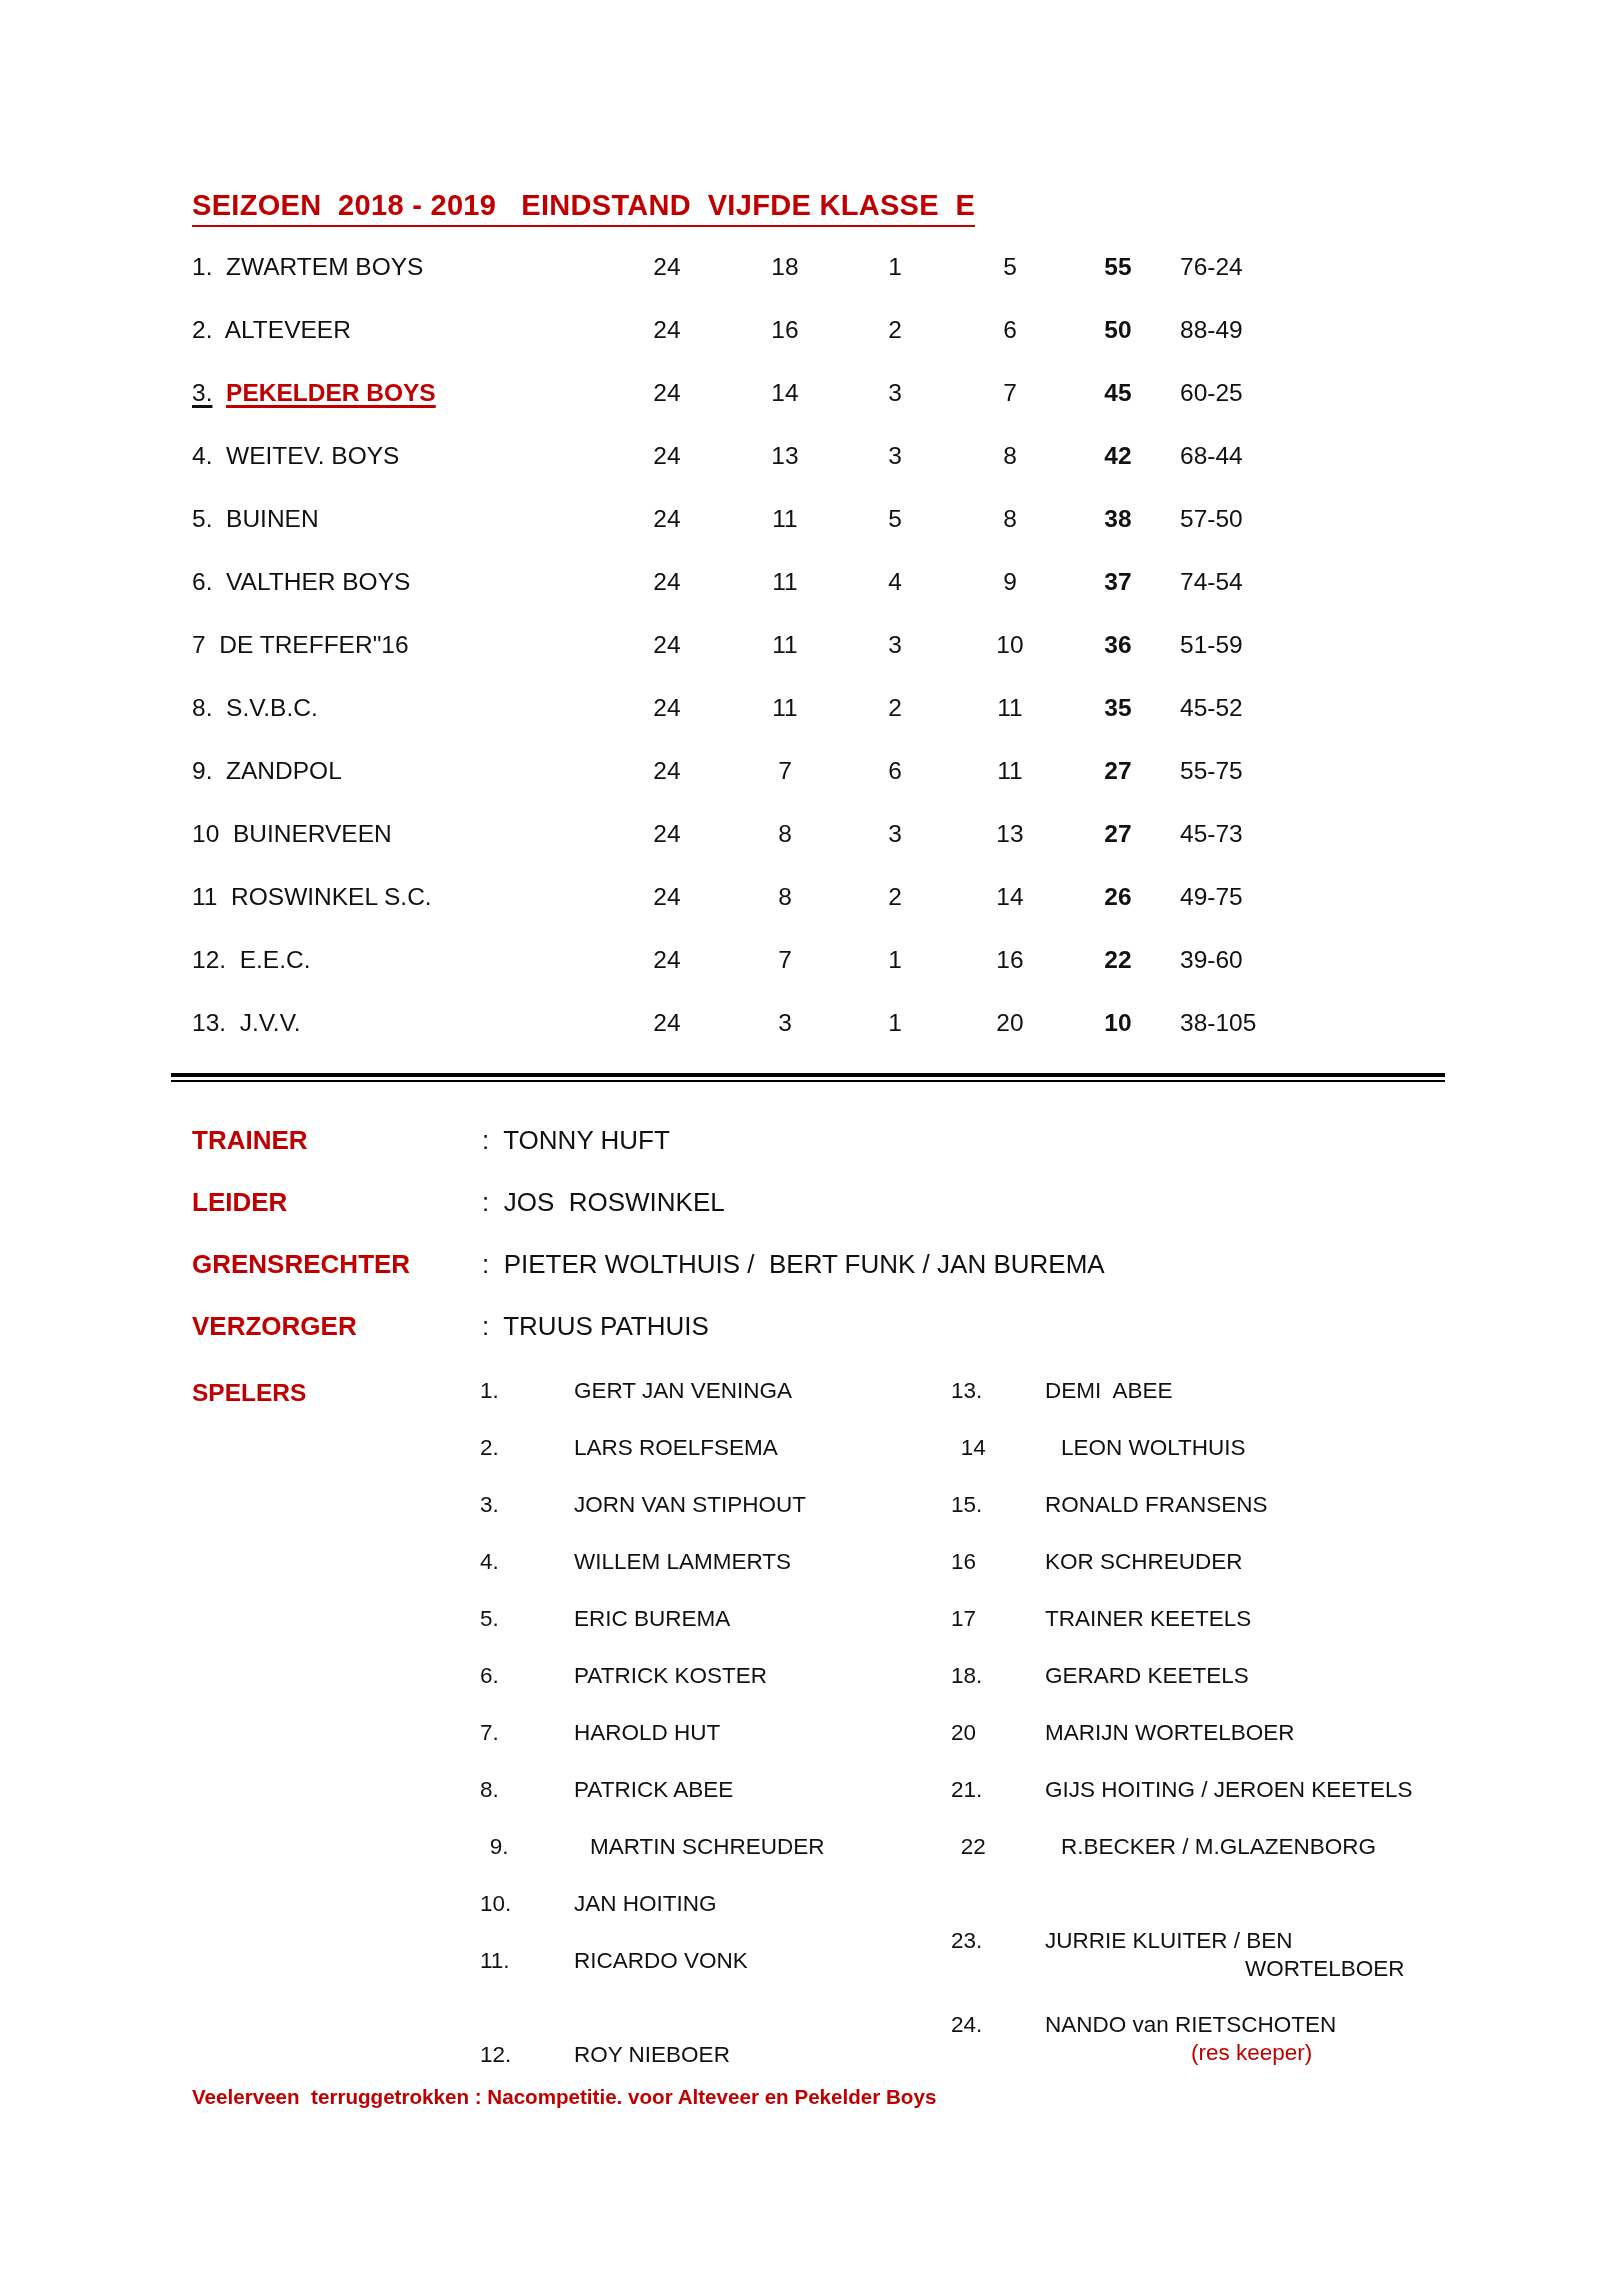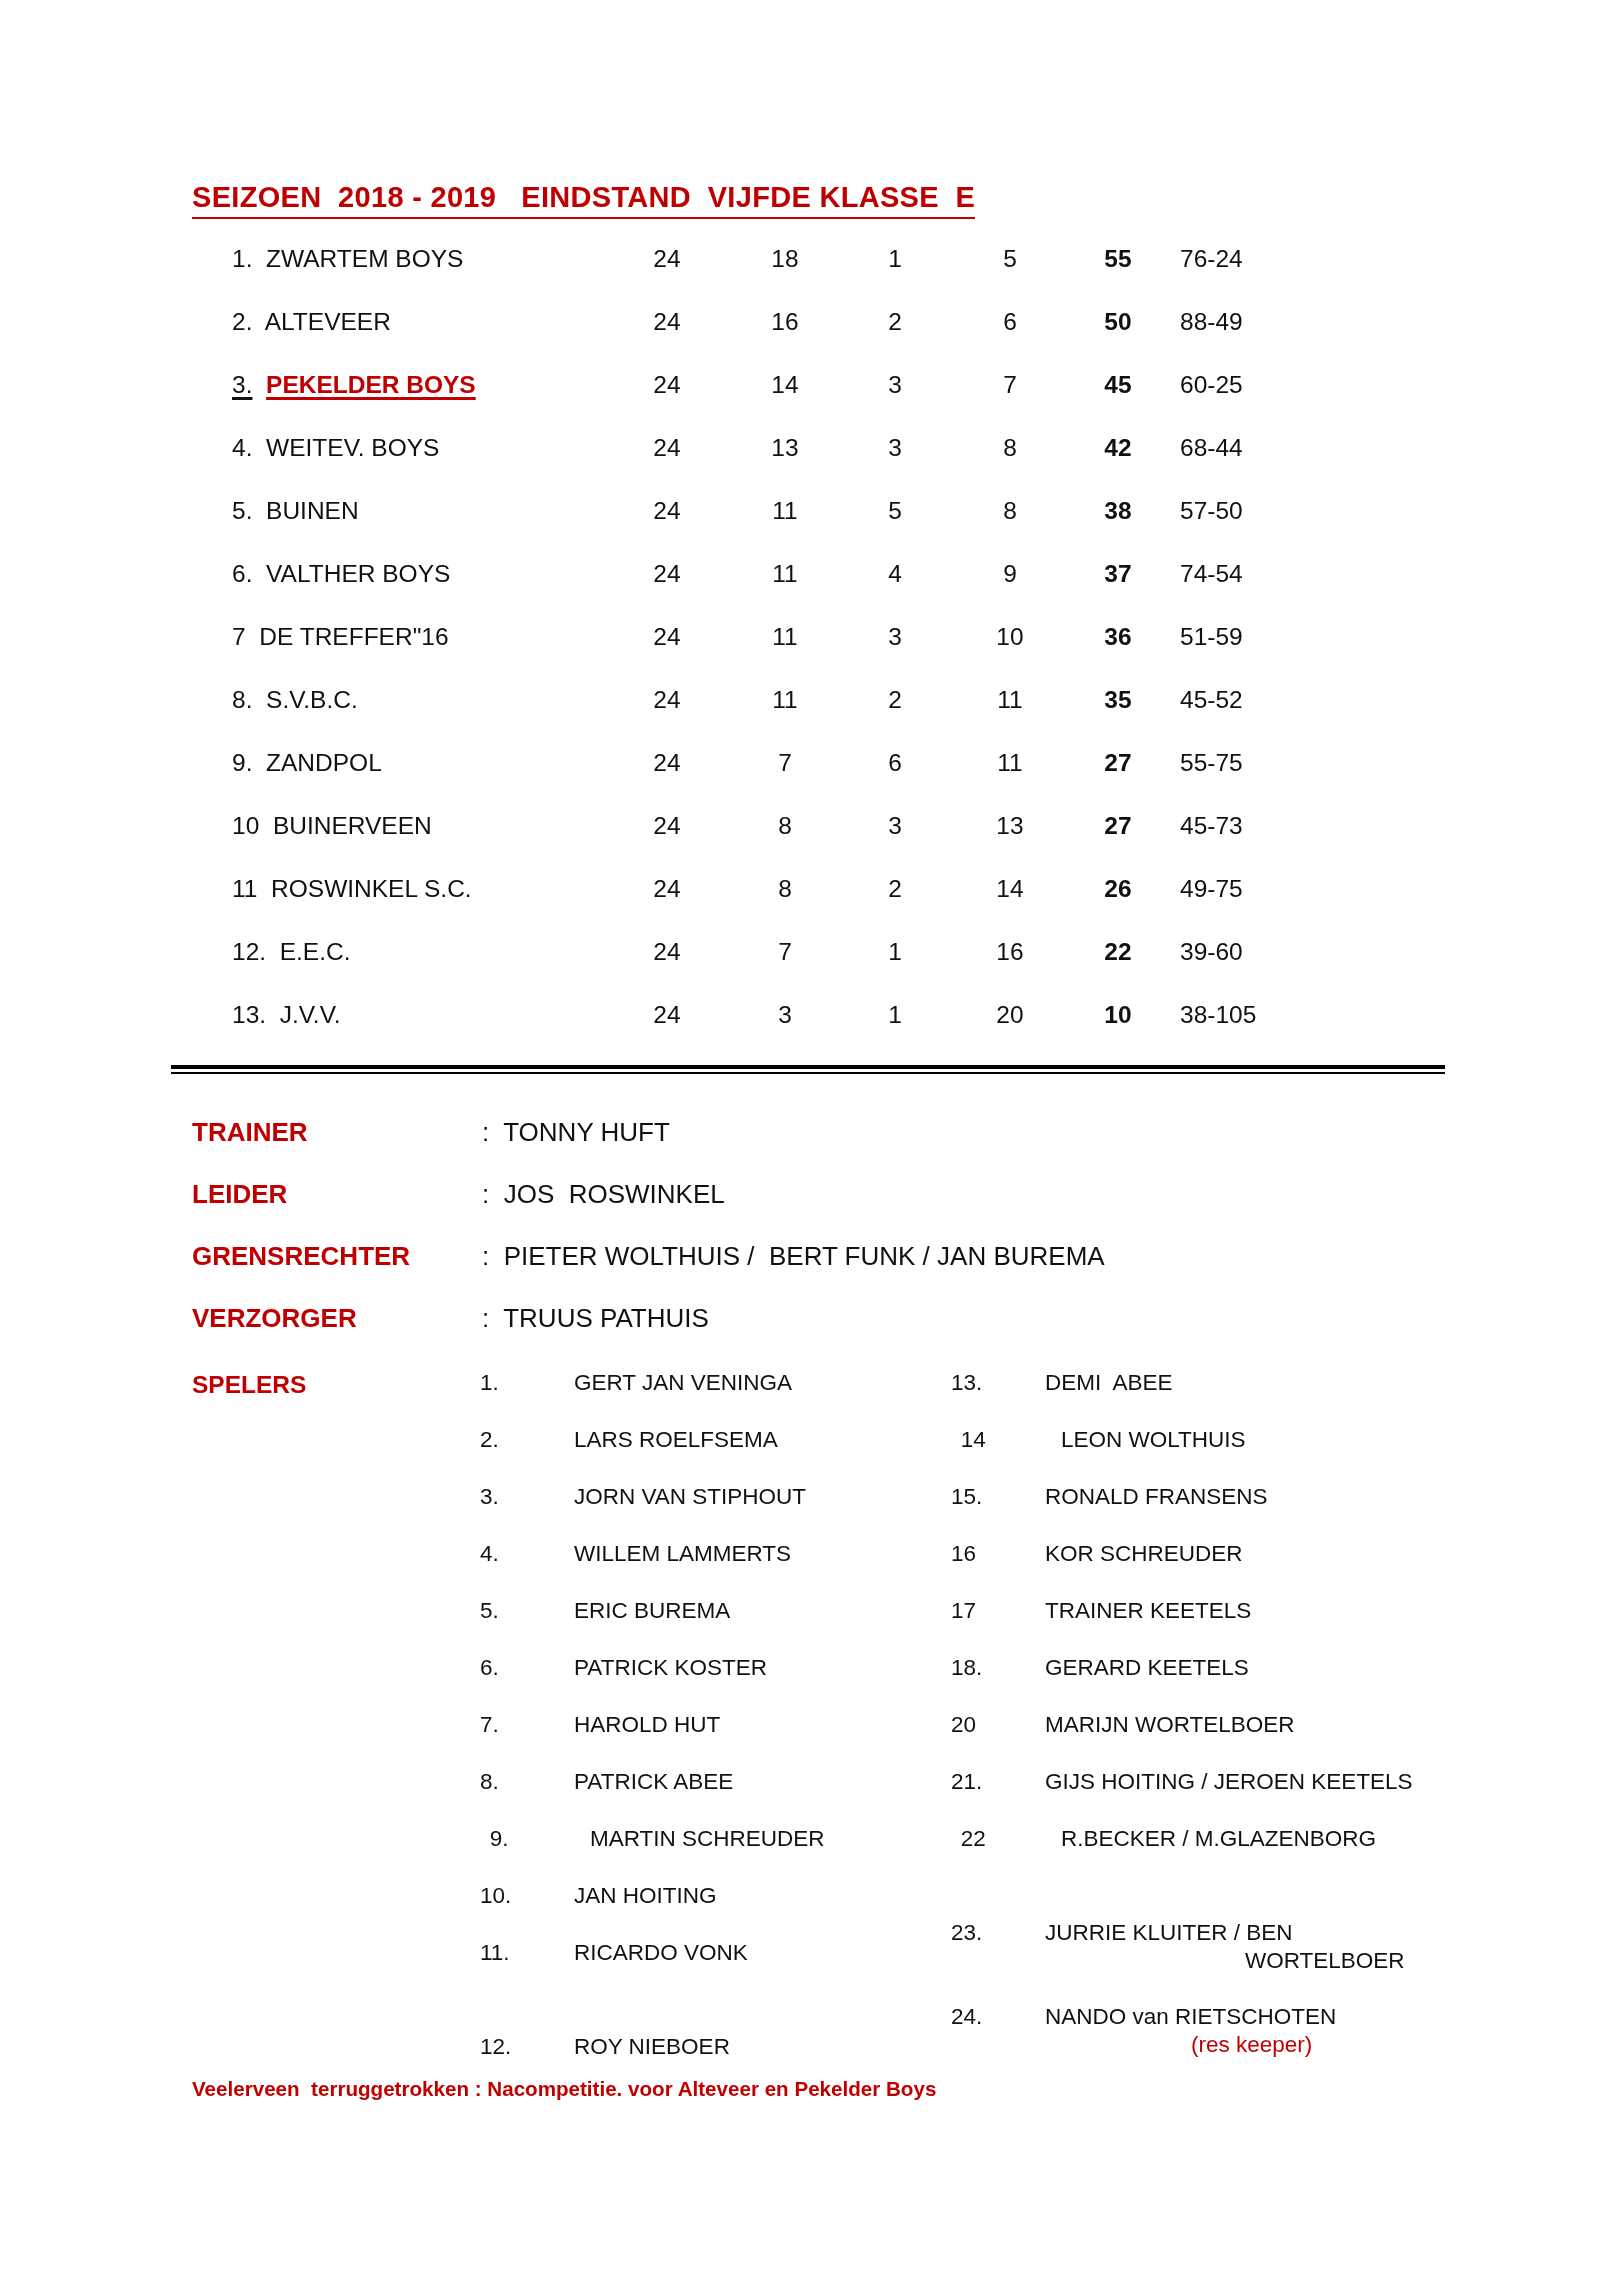--- a/index.html
+++ b/index.html
@@ -13,21 +13,21 @@
     height: 2293px;
     font-family: "Liberation Sans", sans-serif;
     color: #000000;
     -webkit-font-smoothing: antialiased;
     position: relative;
     overflow: hidden;
   }
 
   .page {
     position: absolute;
-    left: 0; top: 0;
+    left: 0; top: 8px;
     width: 1621px;
     height: 1826px;
   }
 
   
   .title {
     position: absolute;
     left: 192px;
     top: 181px;
     font-size: 29px;
@@ -52,21 +52,20 @@
     height: 63px;
     font-size: 24.5px;
     line-height: 31px;
     color: #111111;
   }
   .s-team {
     position: absolute;
     left: 0;
     top: 0;
     white-space: pre;
-    margin-left: 40px;
   }
   .s-rank {
     display: inline;
   }
   .s-name {
     display: inline;
   }
   .highlight .s-name {
     color: #C00000;
     font-weight: bold;

